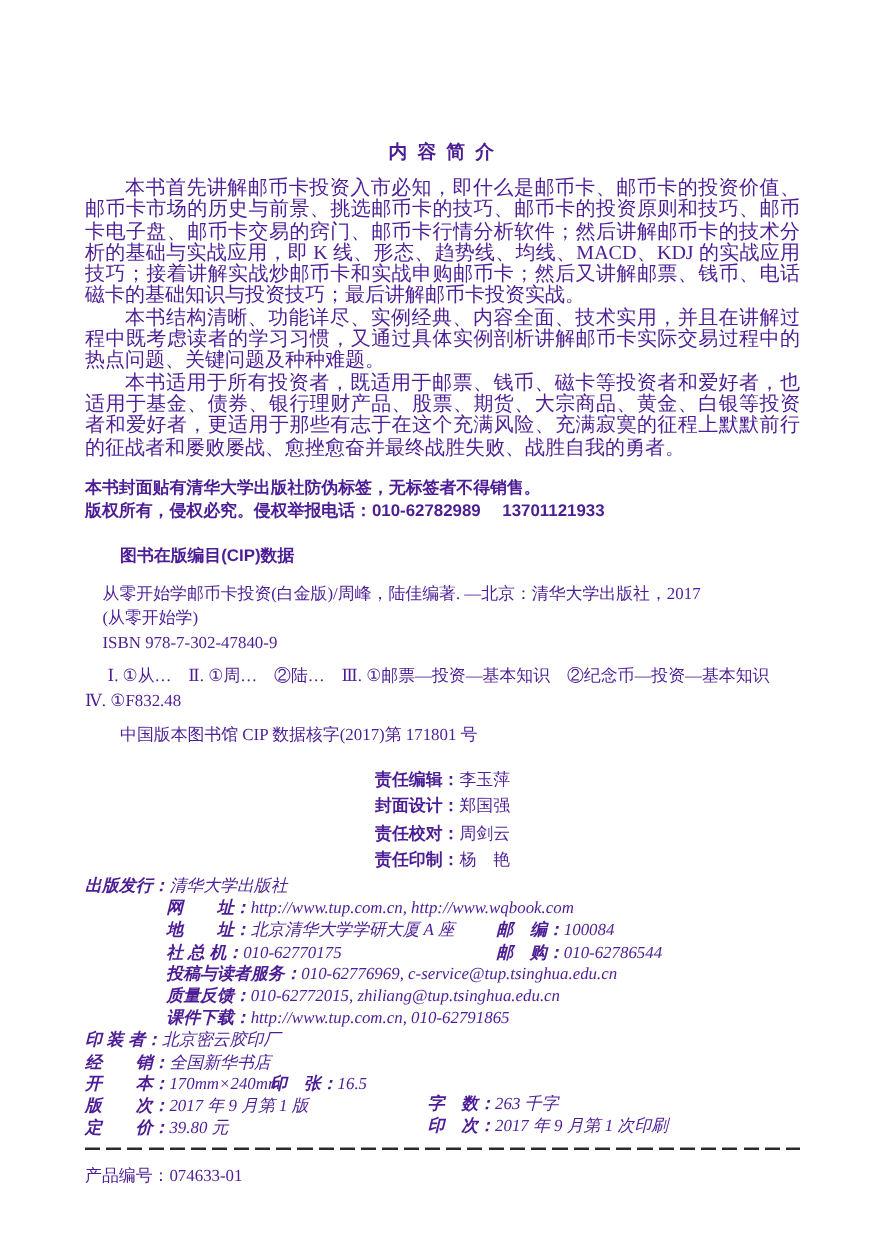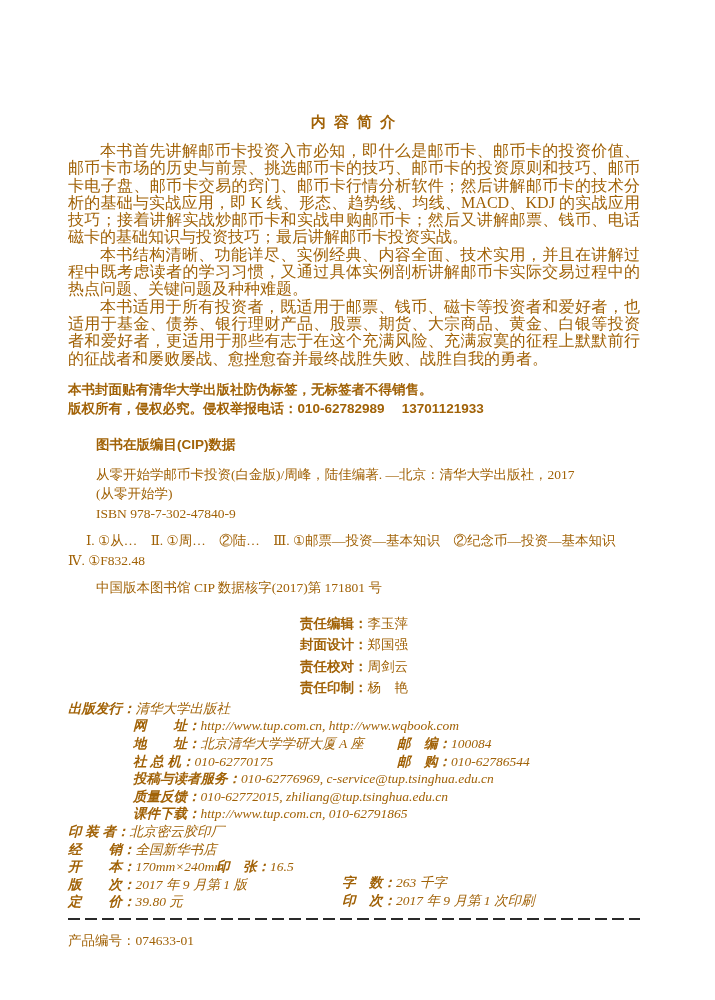--- a/index.html
+++ b/index.html
@@ -4,21 +4,21 @@
 <style>
   * { box-sizing: border-box; }
   html, body { margin: 0; padding: 0; background: #ffffff; }
   .page {
     position: relative;
     width: 715px;
     height: 1000px;
     background: #ffffff;
     padding: 113px 75px 0 68px;
     font-family: "Liberation Serif", "DejaVu Serif", serif;
-    color: #a16207;
+    color: #4c1d95;
     overflow: hidden;
   }
   .hei { font-family: "Liberation Sans", "DejaVu Sans", sans-serif; font-weight: 700; }
   .intro-title {
     margin: 0 0 11px 0;
     text-align: center;
     font-size: 15px;
     line-height: 18px;
     letter-spacing: 2px;
   }
@@ -27,21 +27,21 @@
     font-size: 16px;
     line-height: 17.3px;
     text-align: justify;
     text-indent: 2em;
   }
   .notice { margin-top: 13px; }
   .notice-line { font-size: 13.5px; line-height: 19.5px; }
   .cip-header { margin: 17px 0 0 28px; font-size: 13.5px; line-height: 18px; }
   .cip-block { margin-top: 11px; }
   .cip-line { font-size: 13.5px; line-height: 19.5px; }
-  .cip-line.ind { margin-left: 28px; }
+  .cip-line.ind { margin-left: 14px; }
   .cip-line.class1 { margin-top: 8px; margin-left: 18px; }
   .cip-line.record { margin-top: 8px; margin-left: 28px; }
   .credits { margin-top: 15px; text-align: center; }
   .crow { font-size: 13.5px; line-height: 21.5px; }
   .pub { margin-top: 1px; }
   .pubrow { position: relative; font-size: 13.5px; line-height: 17.6px; white-space: nowrap; font-style: italic; }
   .pubrow.sub { padding-left: 65px; }
   .col2 { position: absolute; left: 329px; top: 0; }
   .c165 { position: absolute; left: 148px; top: 0; }
   .c274 { position: absolute; left: 274px; top: 16px; }

